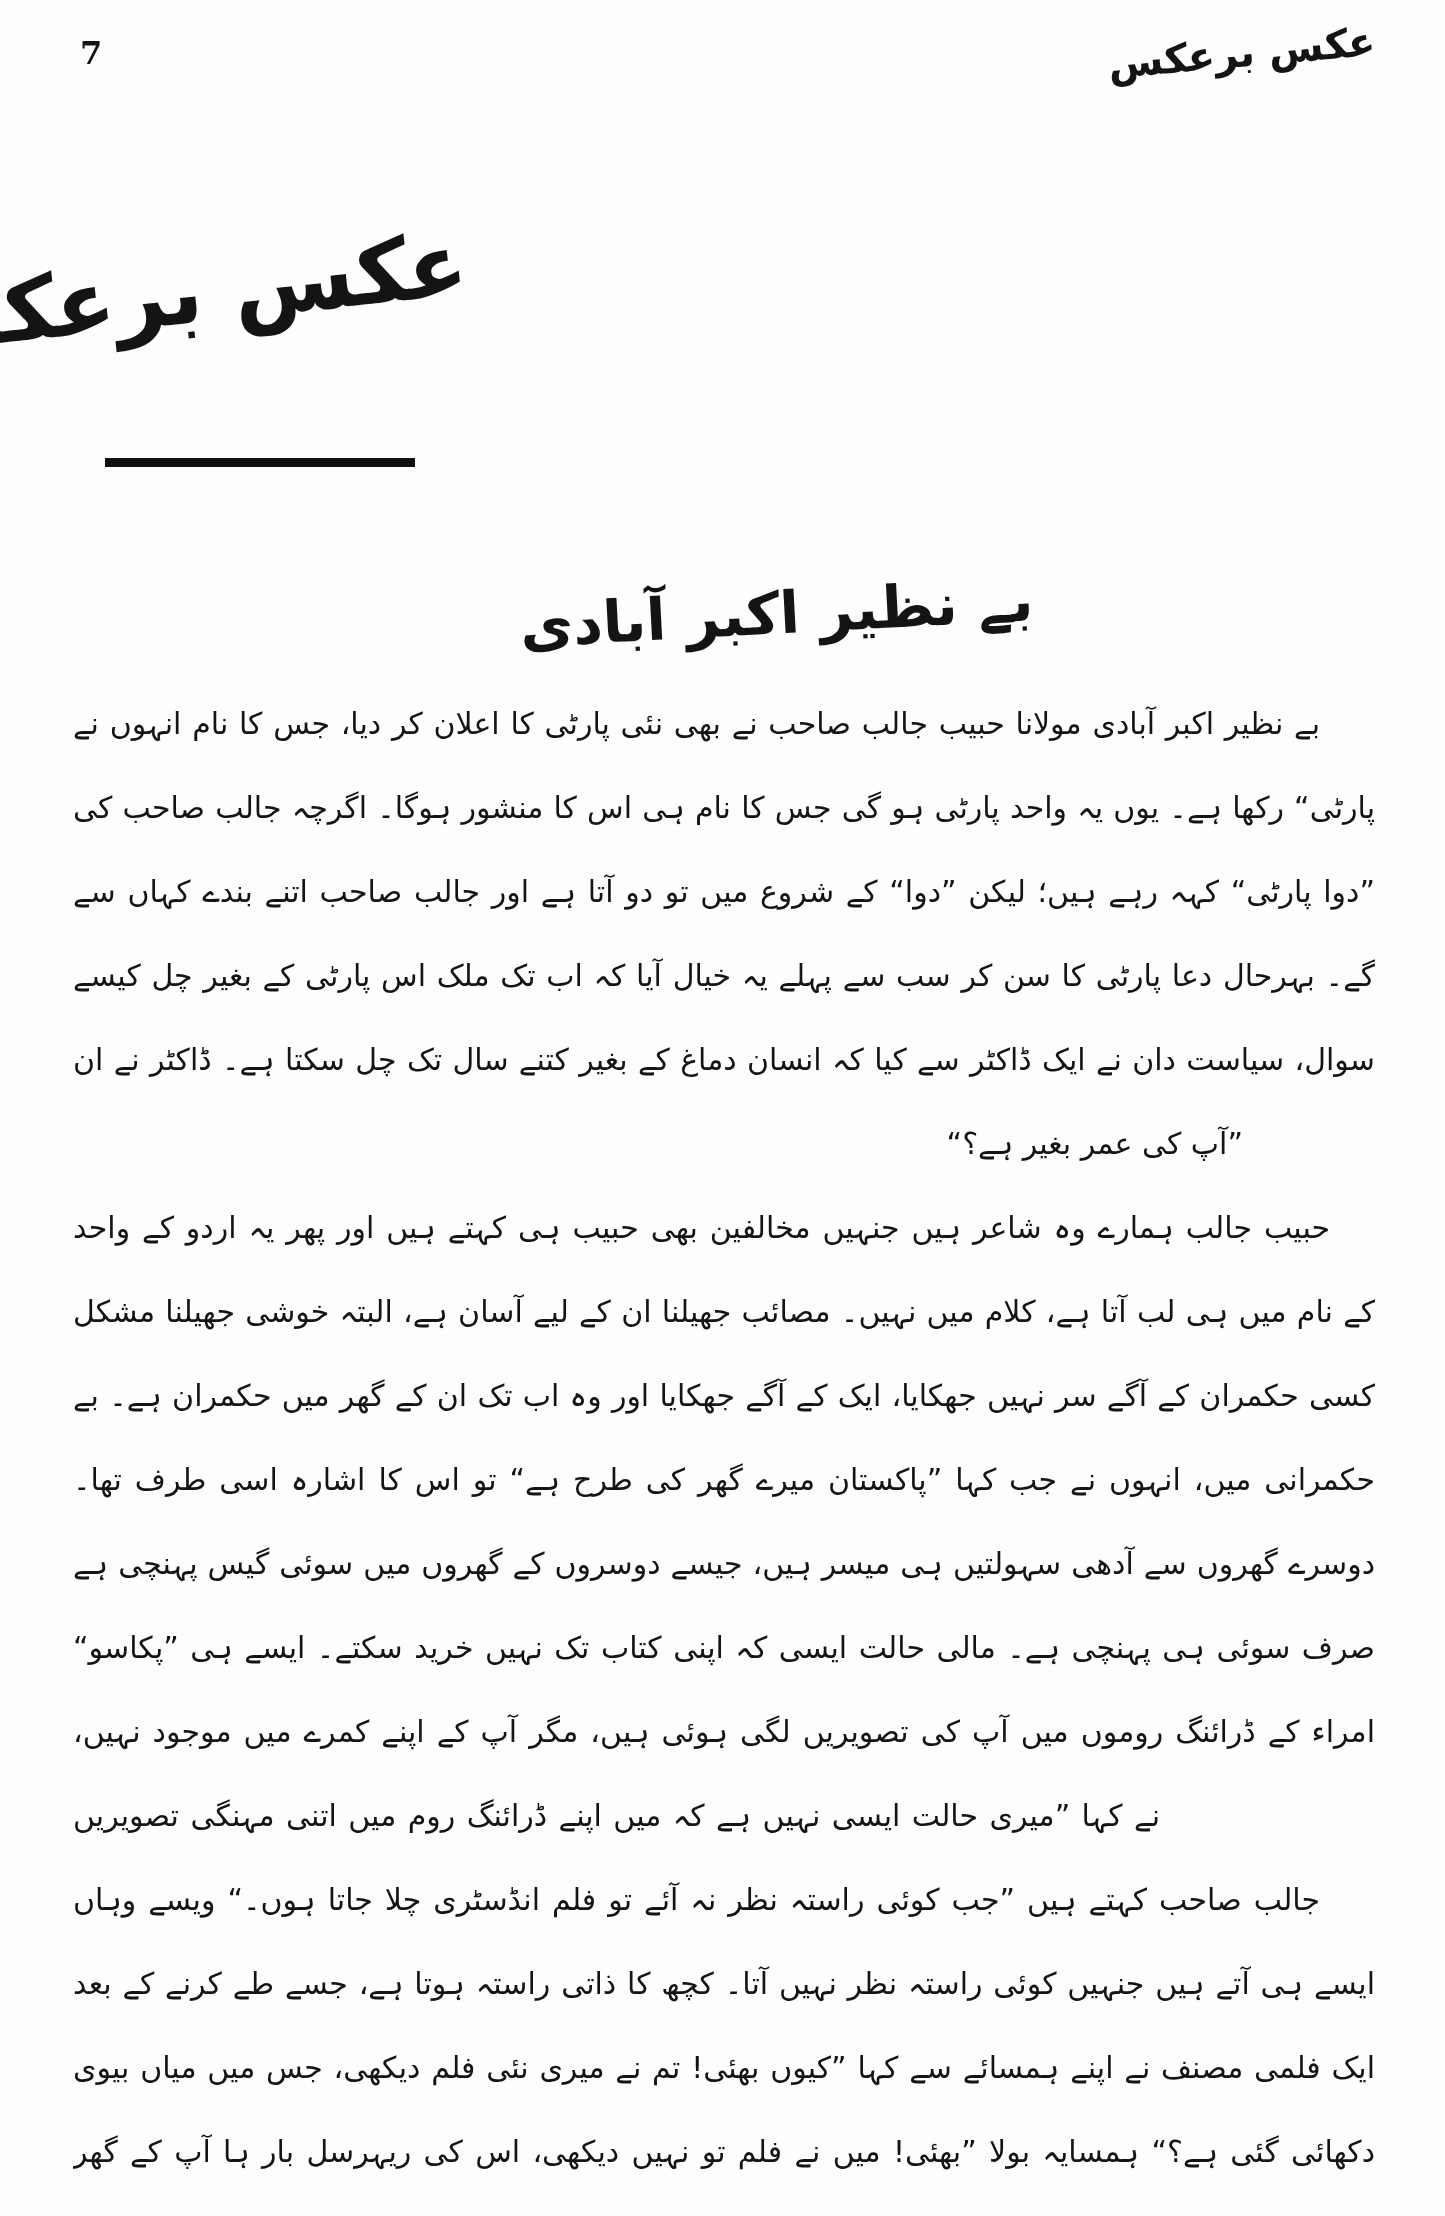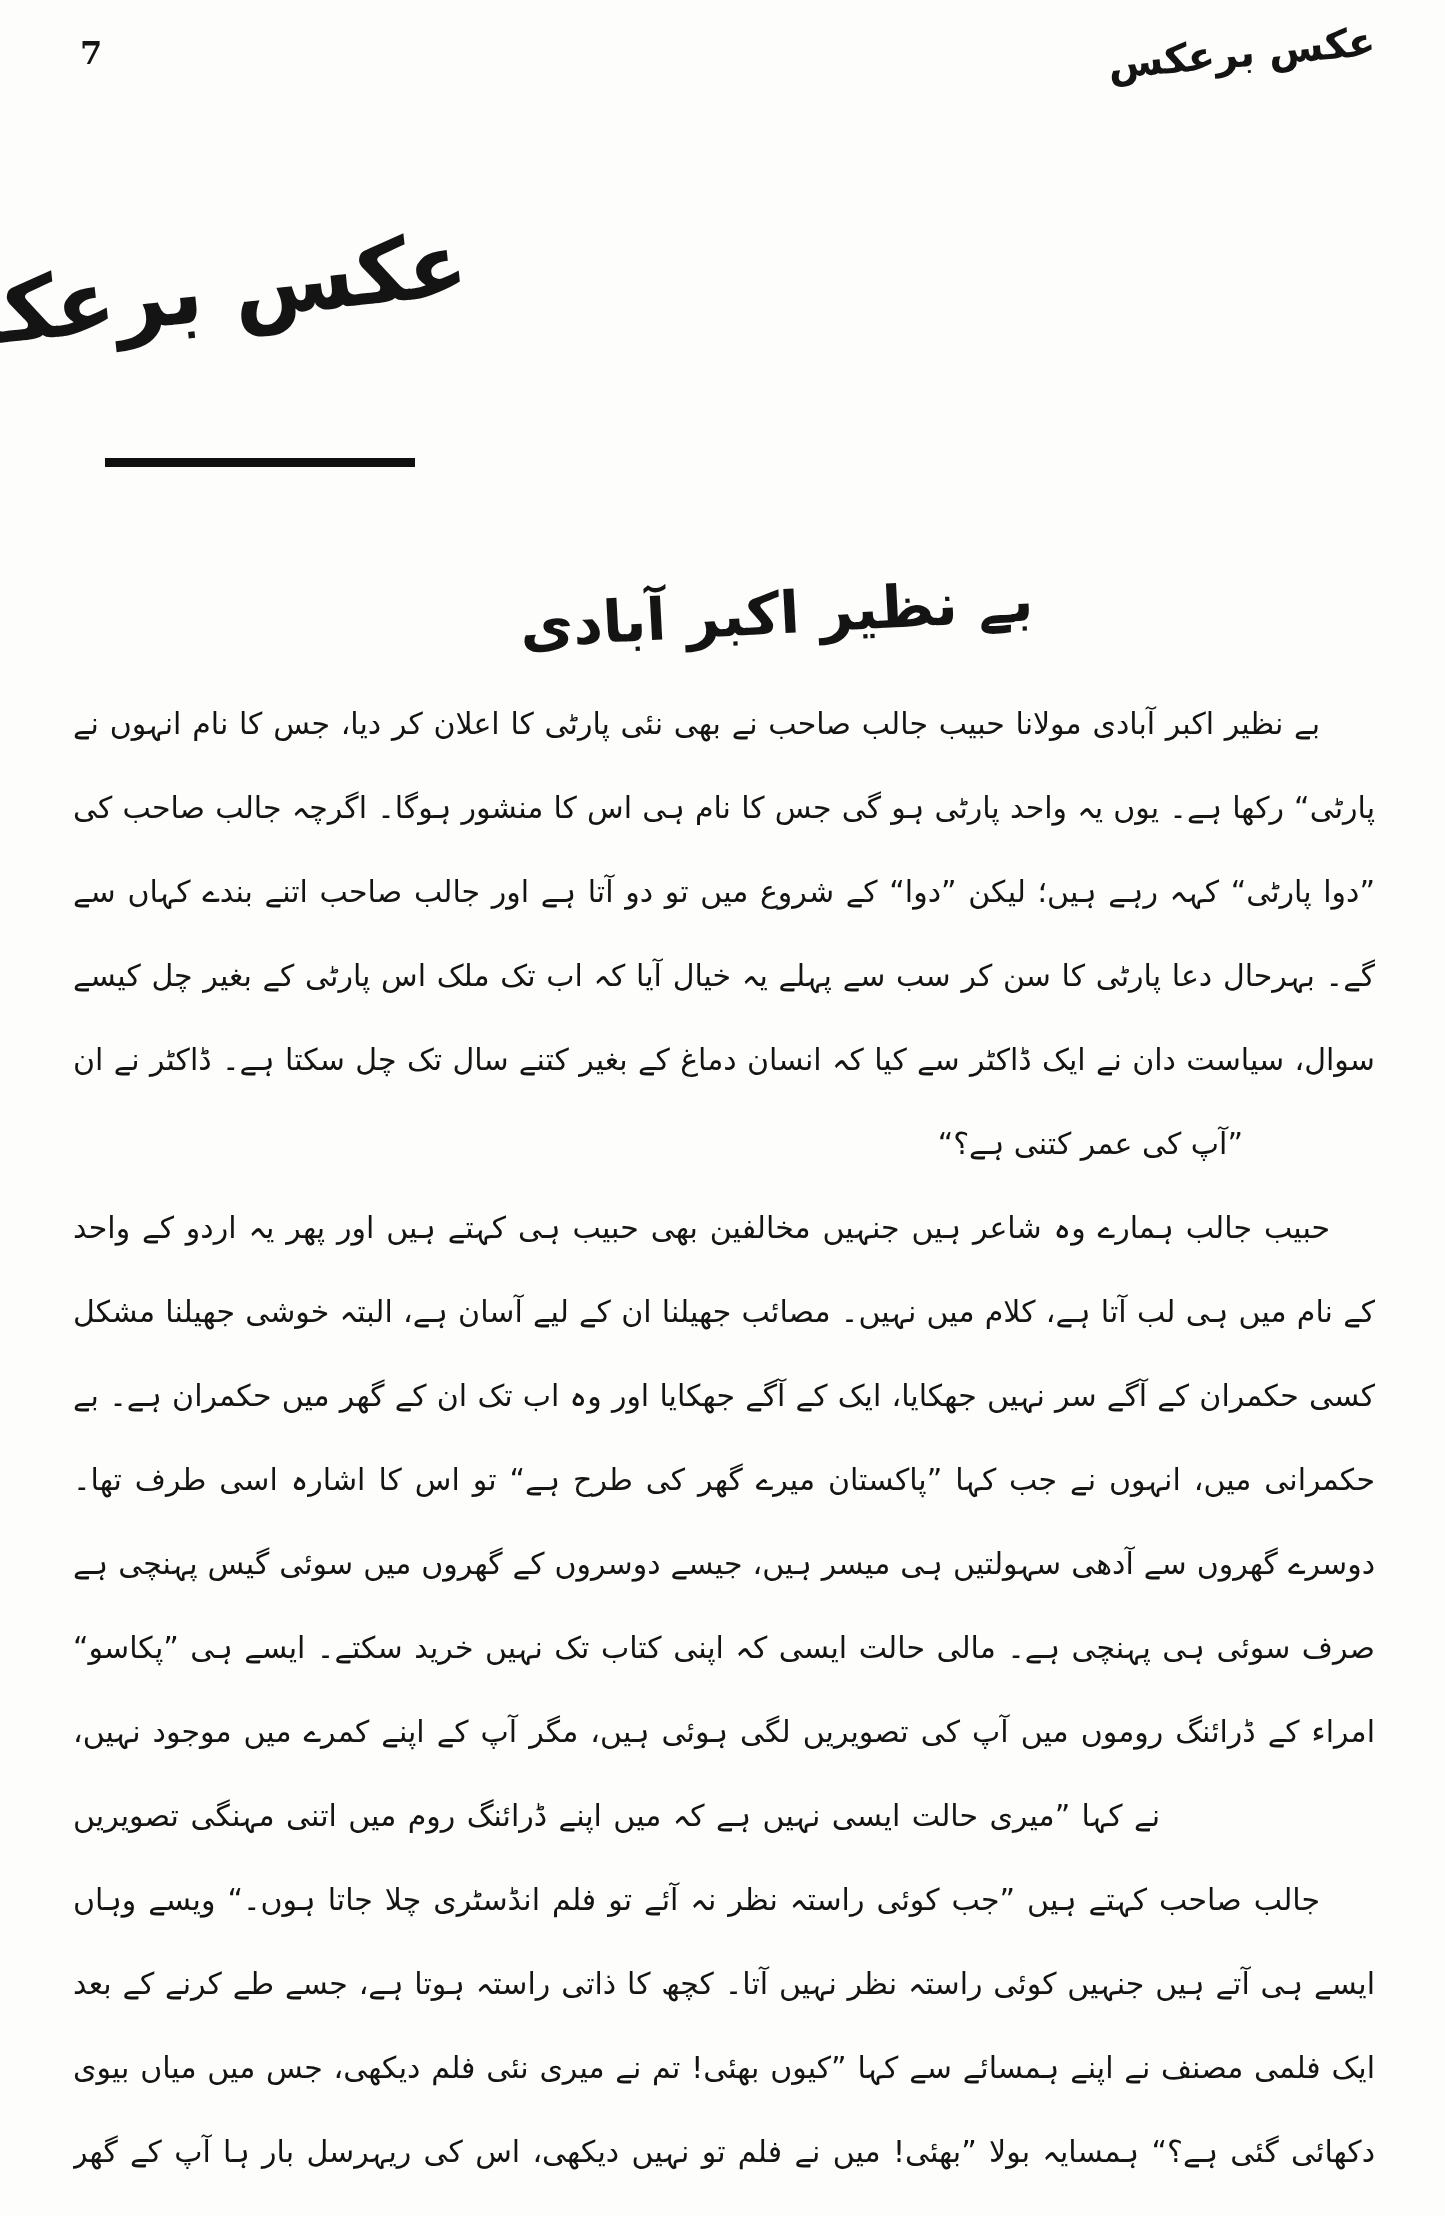--- a/index.html
+++ b/index.html
@@ -108,21 +108,21 @@
 
   <div class="section-heading">بے نظیر اکبر آبادی</div>
 
   <div class="body-text">
       <div class="paragraph">
         <div class="line" style="margin-right: 55px;">بے نظیر اکبر آبادی مولانا حبیب جالب صاحب نے بھی نئی پارٹی کا اعلان کر دیا، جس کا نام انہوں نے ”دعا</div>
         <div class="line">پارٹی“ رکھا ہے۔ یوں یہ واحد پارٹی ہو گی جس کا نام ہی اس کا منشور ہوگا۔ اگرچہ جالب صاحب کی صحت ایسی ہے کہ ہم سمجھے</div>
         <div class="line">”دوا پارٹی“ کہہ رہے ہیں؛ لیکن ”دوا“ کے شروع میں تو دو آتا ہے اور جالب صاحب اتنے بندے کہاں سے لائیں</div>
         <div class="line">گے۔ بہرحال دعا پارٹی کا سن کر سب سے پہلے یہ خیال آیا کہ اب تک ملک اس پارٹی کے بغیر چل کیسے رہا ہے؟ ایسا ہی ایک</div>
         <div class="line">سوال، سیاست دان نے ایک ڈاکٹر سے کیا کہ انسان دماغ کے بغیر کتنے سال تک چل سکتا ہے۔ ڈاکٹر نے ان سے پوچھا</div>
-        <div class="line end" style="margin-right: 132px;">”آپ کی عمر کتنی ہے؟“</div>
+        <div class="line end" style="margin-right: 132px;">”آپ کی عمر بغیر ہے؟“</div>
       </div>
       <div class="paragraph">
         <div class="line" style="margin-right: 45px;">حبیب جالب ہمارے وہ شاعر ہیں جنہیں مخالفین بھی حبیب ہی کہتے ہیں اور پھر یہ اردو کے واحد شاعر ہیں جن</div>
         <div class="line">کے نام میں ہی لب آتا ہے، کلام میں نہیں۔ مصائب جھیلنا ان کے لیے آسان ہے، البتہ خوشی جھیلنا مشکل ہے۔ آج تک</div>
         <div class="line">کسی حکمران کے آگے سر نہیں جھکایا، ایک کے آگے جھکایا اور وہ اب تک ان کے گھر میں حکمران ہے۔ بے نظیر کے دوران</div>
         <div class="line">حکمرانی میں، انہوں نے جب کہا ”پاکستان میرے گھر کی طرح ہے“ تو اس کا اشارہ اسی طرف تھا۔ ابھی تک ان کے گھر میں</div>
         <div class="line">دوسرے گھروں سے آدھی سہولتیں ہی میسر ہیں، جیسے دوسروں کے گھروں میں سوئی گیس پہنچی ہے تو ان کے گھر میں ابھی</div>
         <div class="line">صرف سوئی ہی پہنچی ہے۔ مالی حالت ایسی کہ اپنی کتاب تک نہیں خرید سکتے۔ ایسے ہی ”پکاسو“ کو کسی نے کہا کہ بڑے بڑے</div>
         <div class="line">امراء کے ڈرائنگ روموں میں آپ کی تصویریں لگی ہوئی ہیں، مگر آپ کے اپنے کمرے میں موجود نہیں، اس کی وجہ؟ پکاسو</div>
         <div class="line end" style="margin-right: 215px;">نے کہا ”میری حالت ایسی نہیں ہے کہ میں اپنے ڈرائنگ روم میں اتنی مہنگی تصویریں ”افورڈ“ کر سکوں۔“</div>

